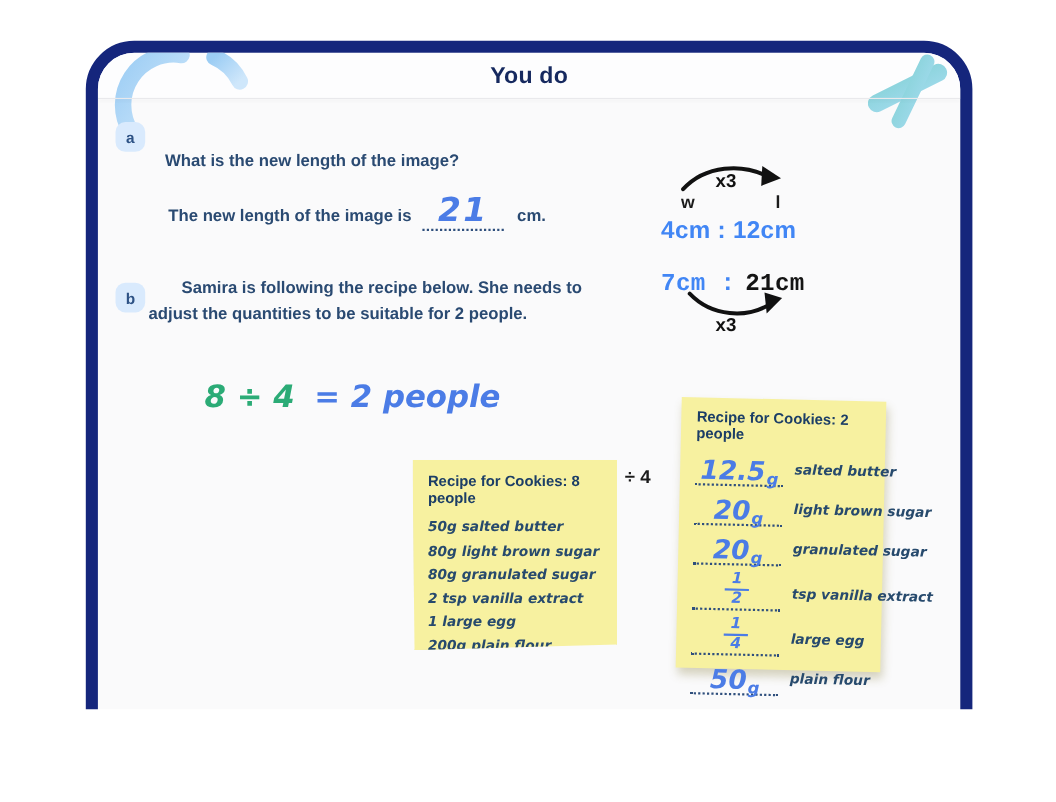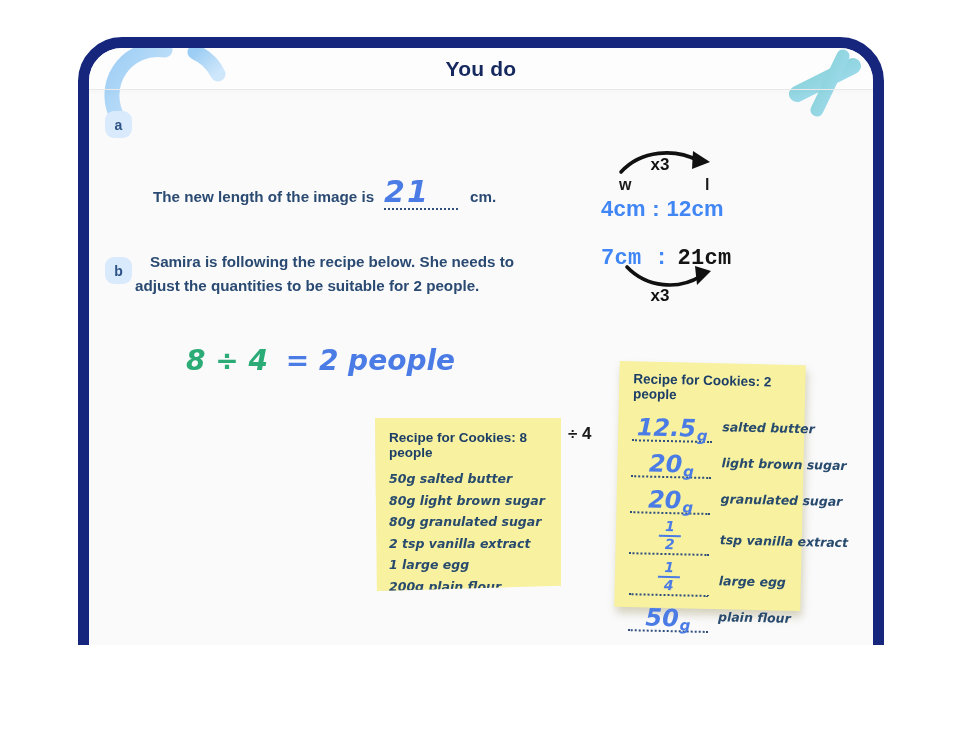--- a/index.html
+++ b/index.html
@@ -25,29 +25,29 @@
     position:absolute; width:27px; height:27px; border-radius:9px;
     background:#d9eafd; color:#2d5285; font-size:14px; font-weight:700;
     display:flex; align-items:center; justify-content:center; z-index:3;
   }
   .badge-a { left:16px; top:63px; }
   .badge-b { left:16px; top:209px; }
 
   .body-text { position:absolute; font-size:15.2px; font-weight:600; color:#2a4a72; z-index:3; }
   .a-line1 { left:61px; top:66px; width:712px; }
   .a-line2 { left:61px; top:90px; }
-  .b-line1 { left:61px; top:205px; }
+  .b-line1 { left:76px; top:205px; }
   .b-line2 { left:46px; top:229px; }
   .b-question { left:61px; top:277px; }
 
   .answer-row { position:absolute; left:64px; top:128px; display:flex; align-items:flex-end; z-index:3; }
   .answer-prefix, .answer-suffix { font-size:15.2px; font-weight:600; color:#2a4a72; margin-bottom:5px; }
   .answer-blank {
     width:74px; margin:0 12px 0 10px; border-bottom:2px dotted #2f4f7d;
-    display:flex; justify-content:flex-start; align-items:flex-end;
+    display:flex; justify-content:center; align-items:flex-end;
   }
   .hand { font-family:"DejaVu Sans", sans-serif; font-style:italic; }
   .answer-ink { font-size:30px; font-weight:700; color:#4b7ce6; line-height:32px; letter-spacing:2px; }
   .var-label { position:absolute; font-size:16px; font-weight:600; color:#1b1b1b; }
   .var-w { left:530px; top:128px; }
   .var-l { left:616px; top:128px; }
   .factor { position:absolute; width:44px; text-align:center; font-size:17px; font-weight:700; color:#111; }
   .factor-top { left:549px; top:107px; }
   .factor-bottom { left:549px; top:238px; }
   .arrow-svg { position:absolute; }
@@ -116,20 +116,21 @@
         </linearGradient>
       </defs>
       <path d="M8,48 L64,20" fill="none" stroke="url(#gTeal)" stroke-width="16" stroke-linecap="round"></path>
       <path d="M54,10 L28,64" fill="none" stroke="url(#gTeal)" stroke-width="13" stroke-linecap="round"></path>
     </svg>
 
     <div class="page-title">You do</div>
     <div class="divider"></div>
 
     <div class="badge badge-a">a</div>
+    <div class="body-text a-line2">What is the new length of the image?</div>
 
     <div class="answer-row">
       <span class="answer-prefix">The new length of the image is</span>
       <span class="answer-blank">
         <span class="answer-ink hand">21</span>
       </span>
       <span class="answer-suffix">cm.</span>
     </div>
 
     <svg class="arrow-svg arrow-top" width="102" height="30" viewBox="0 0 102 30">

